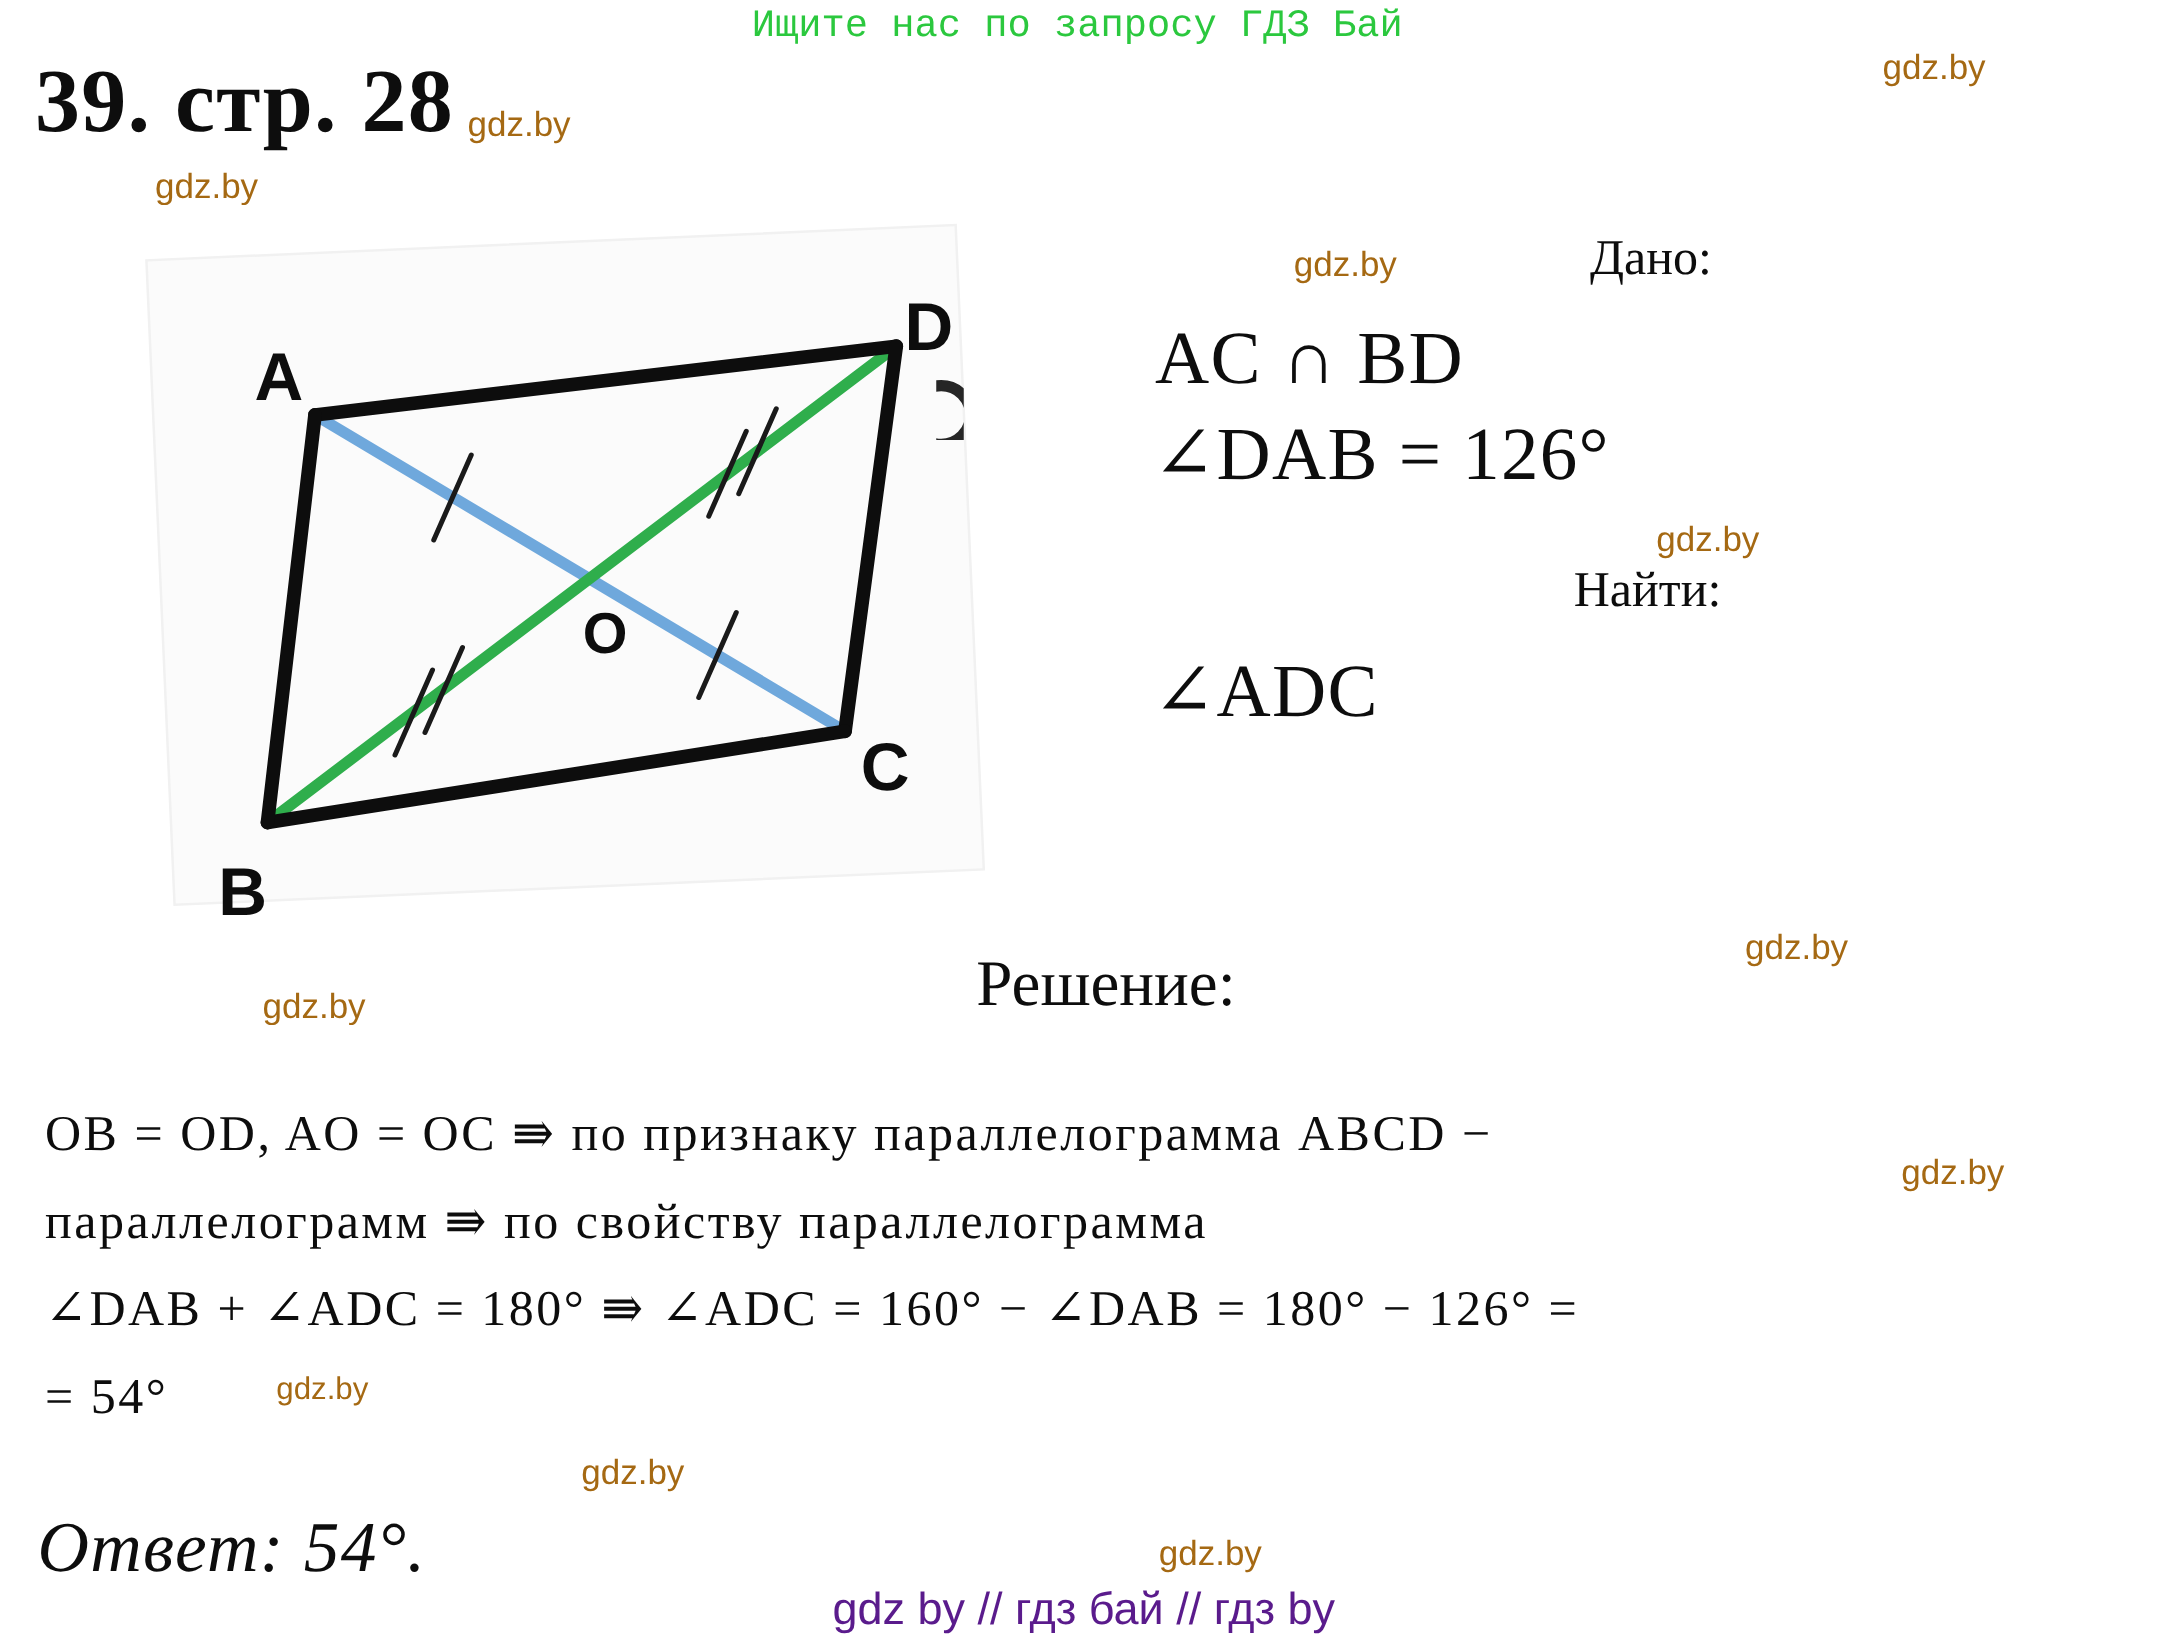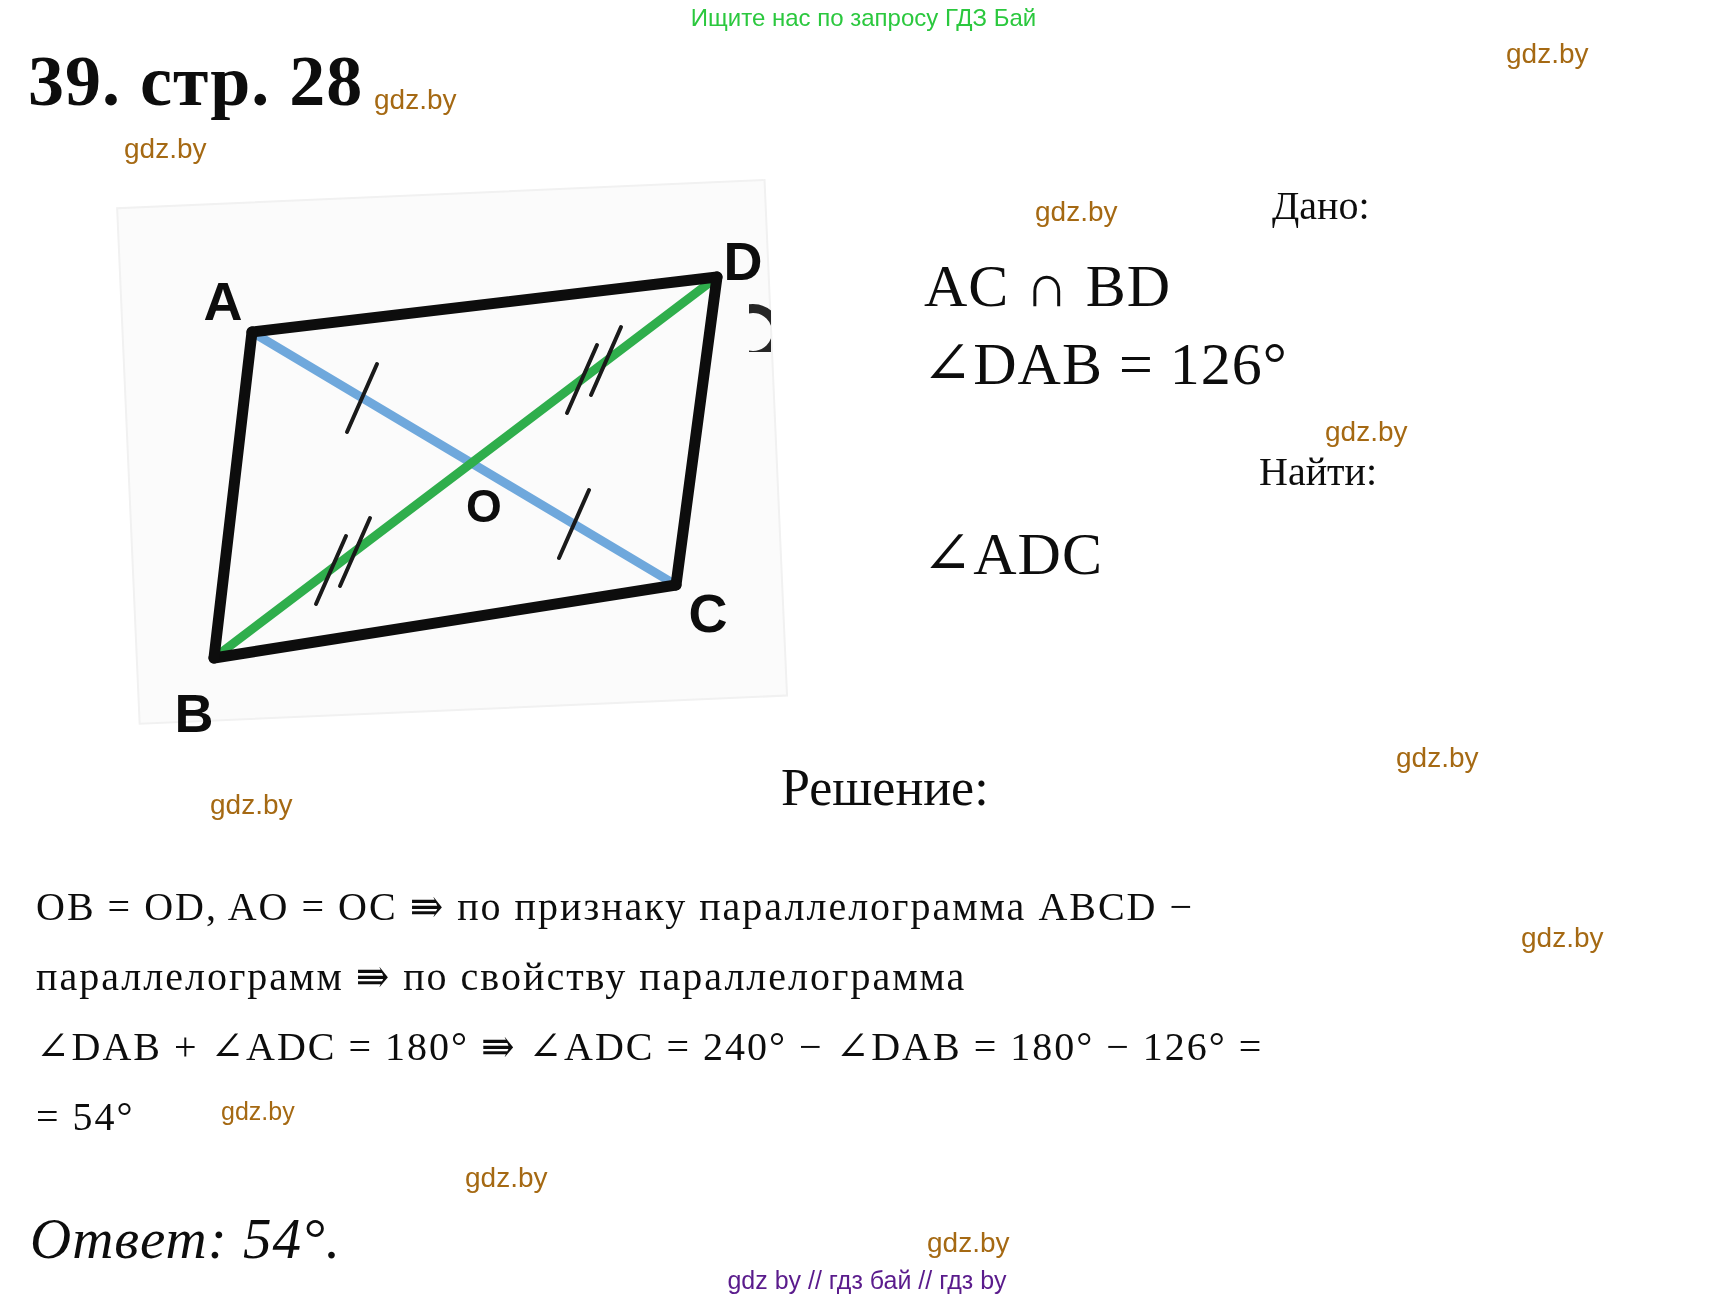--- a/index.html
+++ b/index.html
@@ -1,22 +1,22 @@
 <!DOCTYPE html>
 <html><head>
 <meta charset="utf-8">
 <style>
   html,body{margin:0;padding:0;background:#ffffff;}
   #page{position:relative;width:1734px;height:1312px;background:#ffffff;overflow:hidden;
         font-family:"Liberation Serif","DejaVu Serif","DejaVu Sans",serif;color:#0d0d0d;}
   .abs{position:absolute;white-space:nowrap;}
   
-  #promo{top:4px;left:50%;transform:translateX(-51%);font-size:24px;
-         font-family:Liberation Sans, sans-serif;font-weight:400;}
-  #footerline{top:1266px;left:50%;transform:translateX(-50%);font-size:25px;
+  #promo{top:4px;left:50%;transform:translateX(-51%);font-size:31px;
+         font-family:Liberation Mono, monospace;font-weight:400;}
+  #footerline{top:1266px;left:50%;transform:translateX(-50%);font-size:36px;
          font-family:"Liberation Sans","DejaVu Sans",sans-serif;}
   
   #title{left:28px;top:40px;font-size:72px;font-weight:700;letter-spacing:1px;}
   
   .wm{font-family:"Liberation Sans","DejaVu Sans",sans-serif;font-size:28px;color:#a16207;opacity:.95;}
   .wm.small{font-size:25px;}
   
   .heading{font-size:40px;}
   .mathline{font-size:60px;letter-spacing:1px;}
   .mi{}
@@ -92,21 +92,21 @@
   <div class="abs heading" style="left:1272px;top:182px">Дано:</div>
   <div class="abs mathline" style="left:924px;top:252px"><span class="mi">AC</span><span class="mr"> ∩ </span><span class="mi">BD</span></div>
   <div class="abs mathline" style="left:922px;top:328px"><span class="mr">∠</span><span class="mi">DAB</span><span class="mr"> = 126°</span></div>
   <div class="abs heading" style="left:1259px;top:448px">Найти:</div>
   <div class="abs mathline" style="left:922px;top:518px"><span class="mr">∠</span><span class="mi">ADC</span></div>
 
   <div id="solution-heading" class="abs">Решение:</div>
   <div id="solution-block">
     <div><span class="mi">OB</span><span class="mr"> = </span><span class="mi">OD</span><span class="mr">, </span><span class="mi">AO</span><span class="mr"> = </span><span class="mi">OC</span><span class="mr"> ⇛ по признаку параллелограмма  </span><span class="mi">ABCD</span><span class="mr"> −</span></div>
     <div><span class="mr">параллелограмм ⇛ по свойству параллелограмма</span></div>
-    <div><span class="mr">∠</span><span class="mi">DAB</span><span class="mr"> + ∠</span><span class="mi">ADC</span><span class="mr"> = 180° ⇛ ∠</span><span class="mi">ADC</span><span class="mr"> = 240° − ∠</span><span class="mi">DAB</span><span class="mr"> = 180° − 126° =</span></div>
+    <div><span class="mr">∠</span><span class="mi">DAB</span><span class="mr"> + ∠</span><span class="mi">ADC</span><span class="mr"> = 180° ⇛ ∠</span><span class="mi">ADC</span><span class="mr"> = 160° − ∠</span><span class="mi">DAB</span><span class="mr"> = 180° − 126° =</span></div>
     <div><span class="mr">= 54°</span></div>
   </div>
 
   <div id="answer" class="abs">Ответ: 54°.</div>
 
   <div id="footerline" class="abs" style="color: rgb(90, 27, 140);">gdz by  //  гдз бай  //  гдз by</div>
 
 </div>
 
 </body></html>

